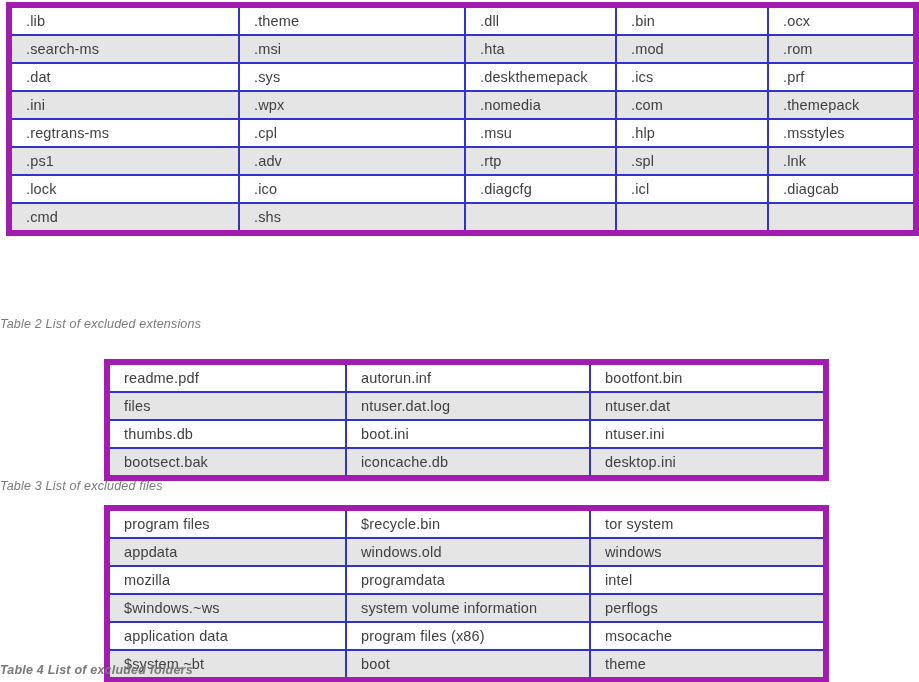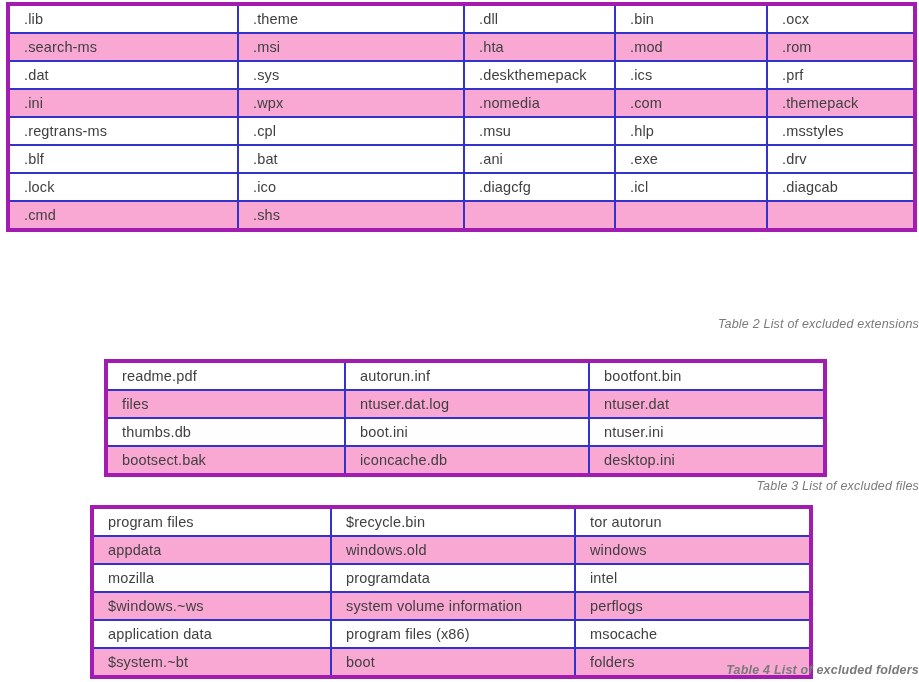--- a/index.html
+++ b/index.html
@@ -18,36 +18,36 @@
 
   .doc {
     position: relative;
     width: 919px;
     height: 682px;
   }
 
   table.xtab {
     border-collapse: collapse;
     table-layout: fixed;
-    border: 4px solid #a21caf;
+    border: 6px solid #a21caf;
   }
 
   table.xtab td {
     border: 2px solid #3333cc;
     font-size: 14.5px;
     color: #3f3f3f;
     padding: 0 0 0 14px;
     vertical-align: middle;
     white-space: nowrap;
     overflow: hidden;
     letter-spacing: 0.15px;
   }
 
   tr.shaded td {
-    background: #f9a8d4;
+    background: #e5e5e5;
   }
   tr.plain td {
     background: #ffffff;
   }
 
   
   .tbl-ext {
     position: absolute;
     left: 6px;
     top: 2px;
@@ -62,34 +62,34 @@
 
   
   .tbl-files {
     position: absolute;
     left: 104px;
     top: 359px;
     width: 719px;
   }
   .tbl-folders {
     position: absolute;
-    left: 90px;
+    left: 104px;
     top: 505px;
     width: 719px;
     border-radius: 6px;
   }
   .tbl-files td, .tbl-folders td { height: 26px; }
   .tbl-files col.f1, .tbl-folders col.f1 { width: 239px; }
   .tbl-files col.f2, .tbl-folders col.f2 { width: 244px; }
   .tbl-files col.f3, .tbl-folders col.f3 { width: 236px; }
 
   .caption {
     position: absolute;
     width: 100%;
-    text-align: right;
+    text-align: left;
     font-size: 12.5px;
     font-style: italic;
     color: #7a7a7a;
     letter-spacing: 0.2px;
   }
   .cap-ext     { top: 317px; left: 0; }
   .cap-files   { top: 479px; left: 0; }
   .cap-folders { top: 663px; left: 0; font-weight: bold; }
 </style>
 </head>
@@ -134,26 +134,26 @@
           <td>.com</td>
           <td>.themepack</td>
         </tr>
         <tr class="plain">
           <td>.regtrans-ms</td>
           <td>.cpl</td>
           <td>.msu</td>
           <td>.hlp</td>
           <td>.msstyles</td>
         </tr>
-        <tr class="plain">
-          <td>.blf</td>
-          <td>.bat</td>
-          <td>.ani</td>
-          <td>.exe</td>
-          <td>.drv</td>
+        <tr class="shaded">
+          <td>.ps1</td>
+          <td>.adv</td>
+          <td>.rtp</td>
+          <td>.spl</td>
+          <td>.lnk</td>
         </tr>
         <tr class="plain">
           <td>.lock</td>
           <td>.ico</td>
           <td>.diagcfg</td>
           <td>.icl</td>
           <td>.diagcab</td>
         </tr>
         <tr class="shaded">
           <td>.cmd</td>
@@ -200,21 +200,21 @@
   <table class="xtab tbl-folders">
     <colgroup>
       <col class="f1">
         <col class="f2">
         <col class="f3">
     </colgroup>
     <tbody>
         <tr class="plain">
           <td>program files</td>
           <td>$recycle.bin</td>
-          <td>tor autorun</td>
+          <td>tor system</td>
         </tr>
         <tr class="shaded">
           <td>appdata</td>
           <td>windows.old</td>
           <td>windows</td>
         </tr>
         <tr class="plain">
           <td>mozilla</td>
           <td>programdata</td>
           <td>intel</td>
@@ -225,19 +225,19 @@
           <td>perflogs</td>
         </tr>
         <tr class="plain">
           <td>application data</td>
           <td>program files (x86)</td>
           <td>msocache</td>
         </tr>
         <tr class="shaded">
           <td>$system.~bt</td>
           <td>boot</td>
-          <td>folders</td>
+          <td>theme</td>
         </tr>
       </tbody>
   </table>
   <div class="caption cap-folders">Table 4 List of excluded folders</div>
 
 </div>
 
 </body></html>

